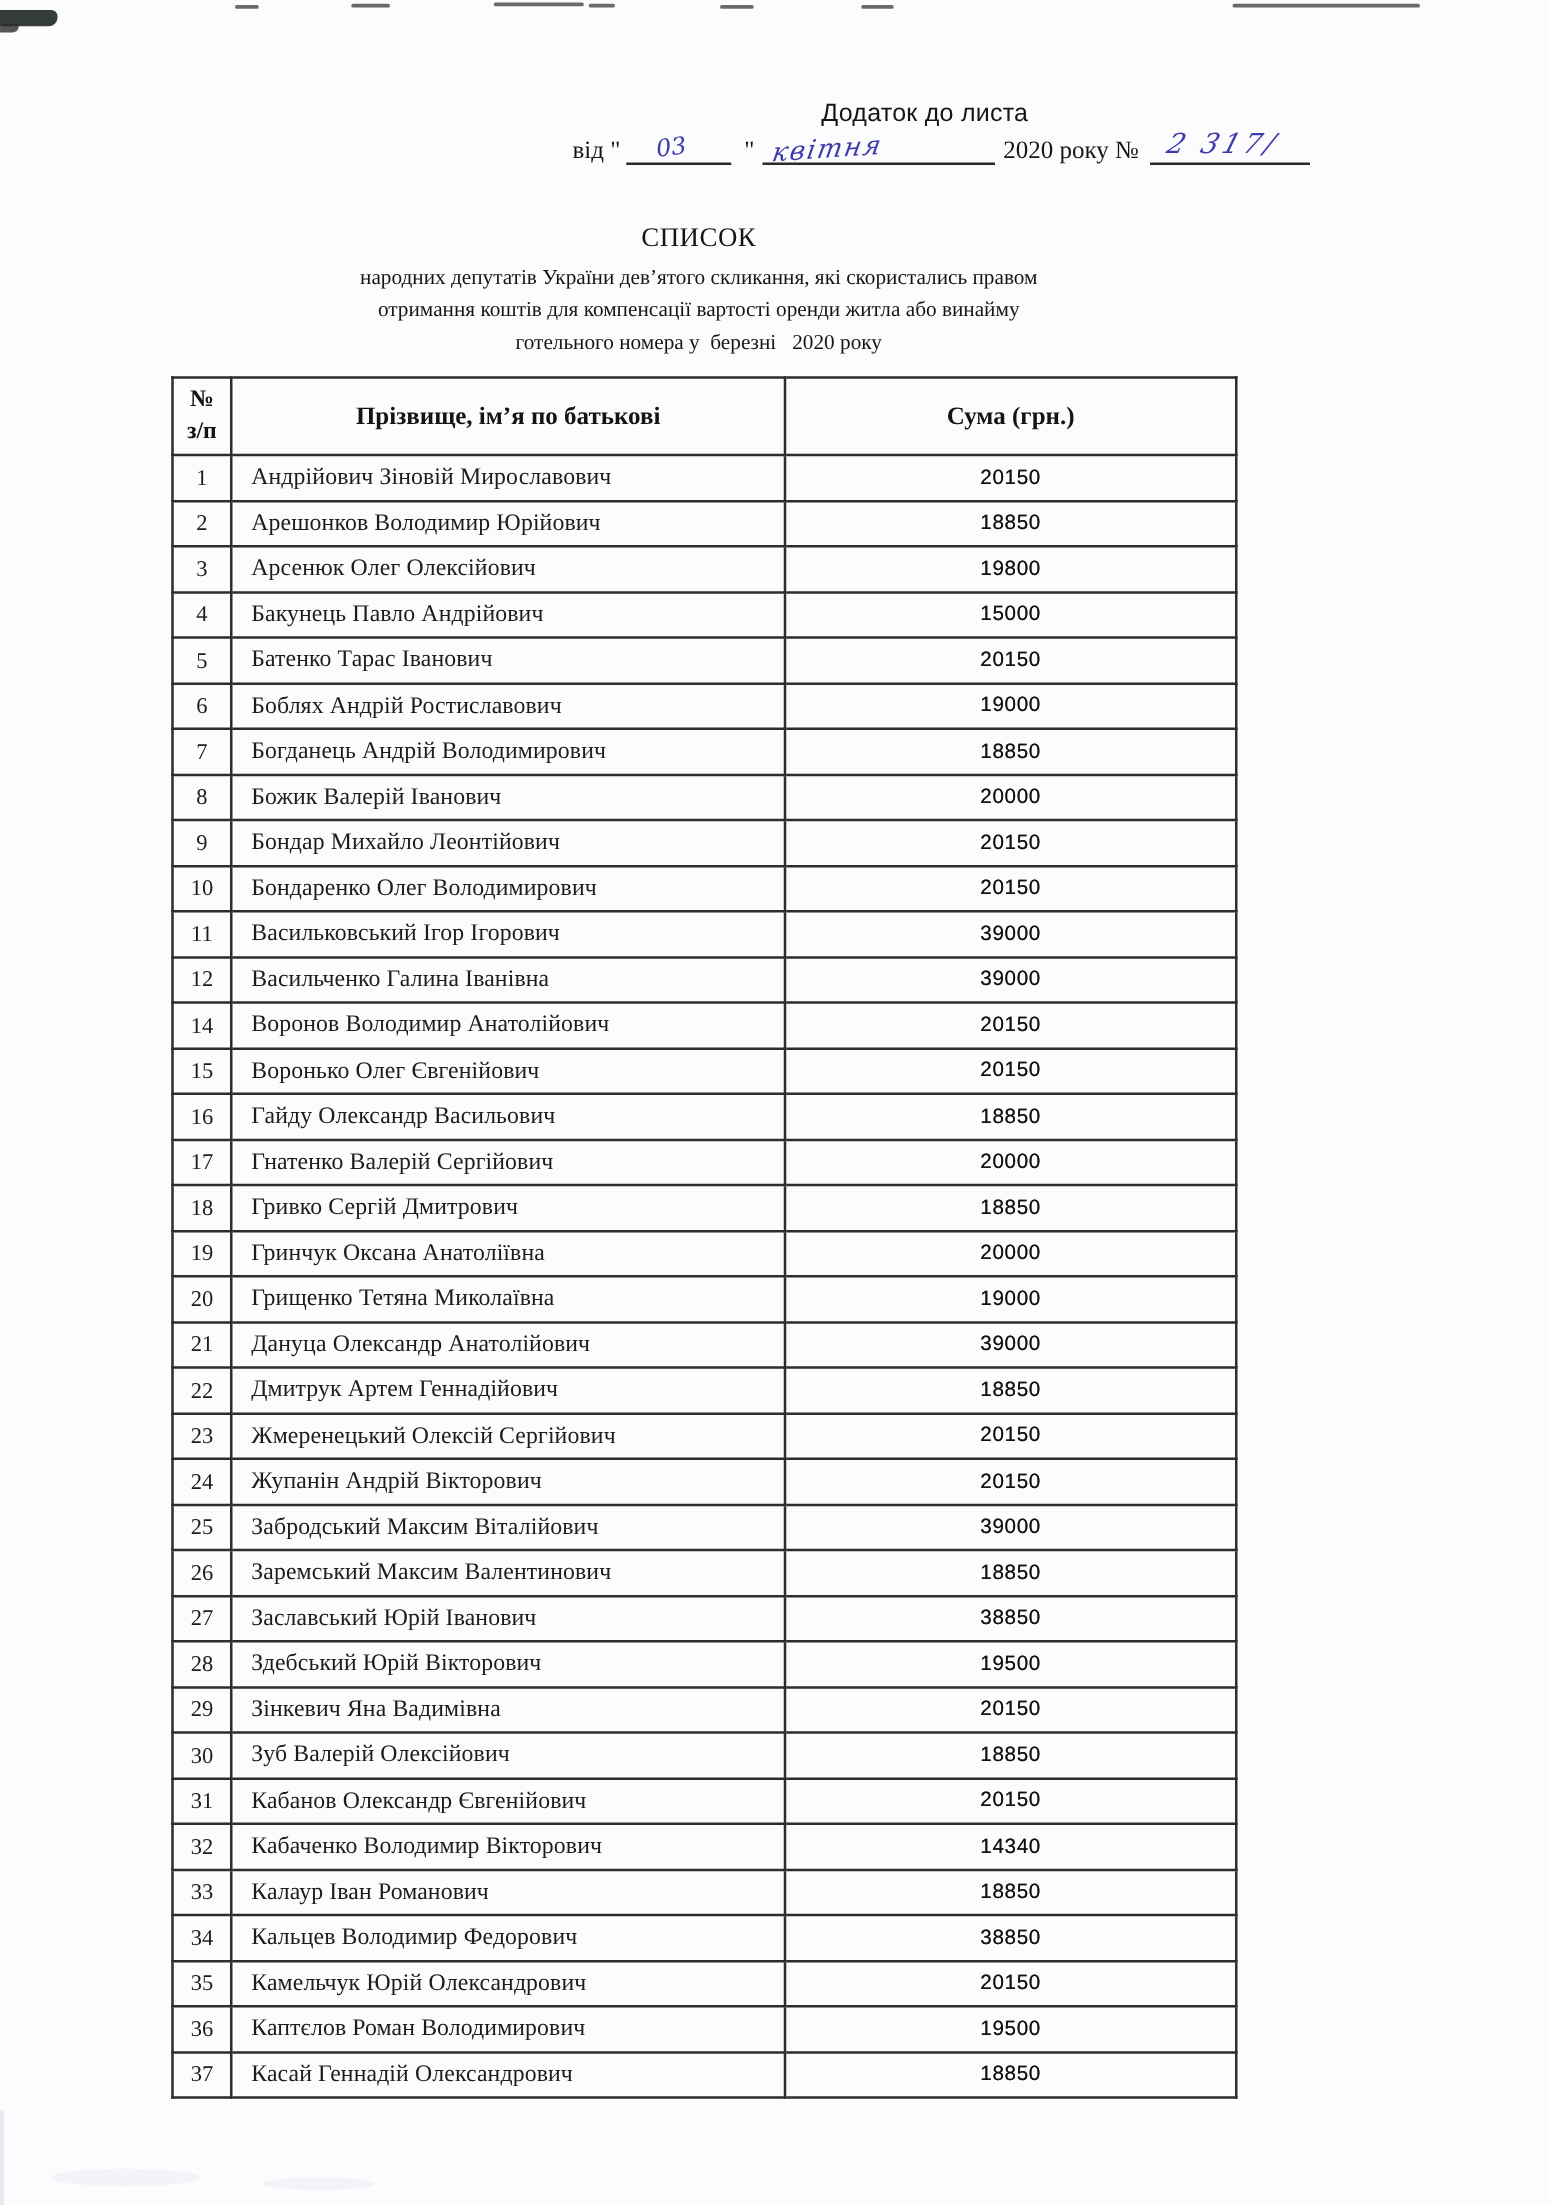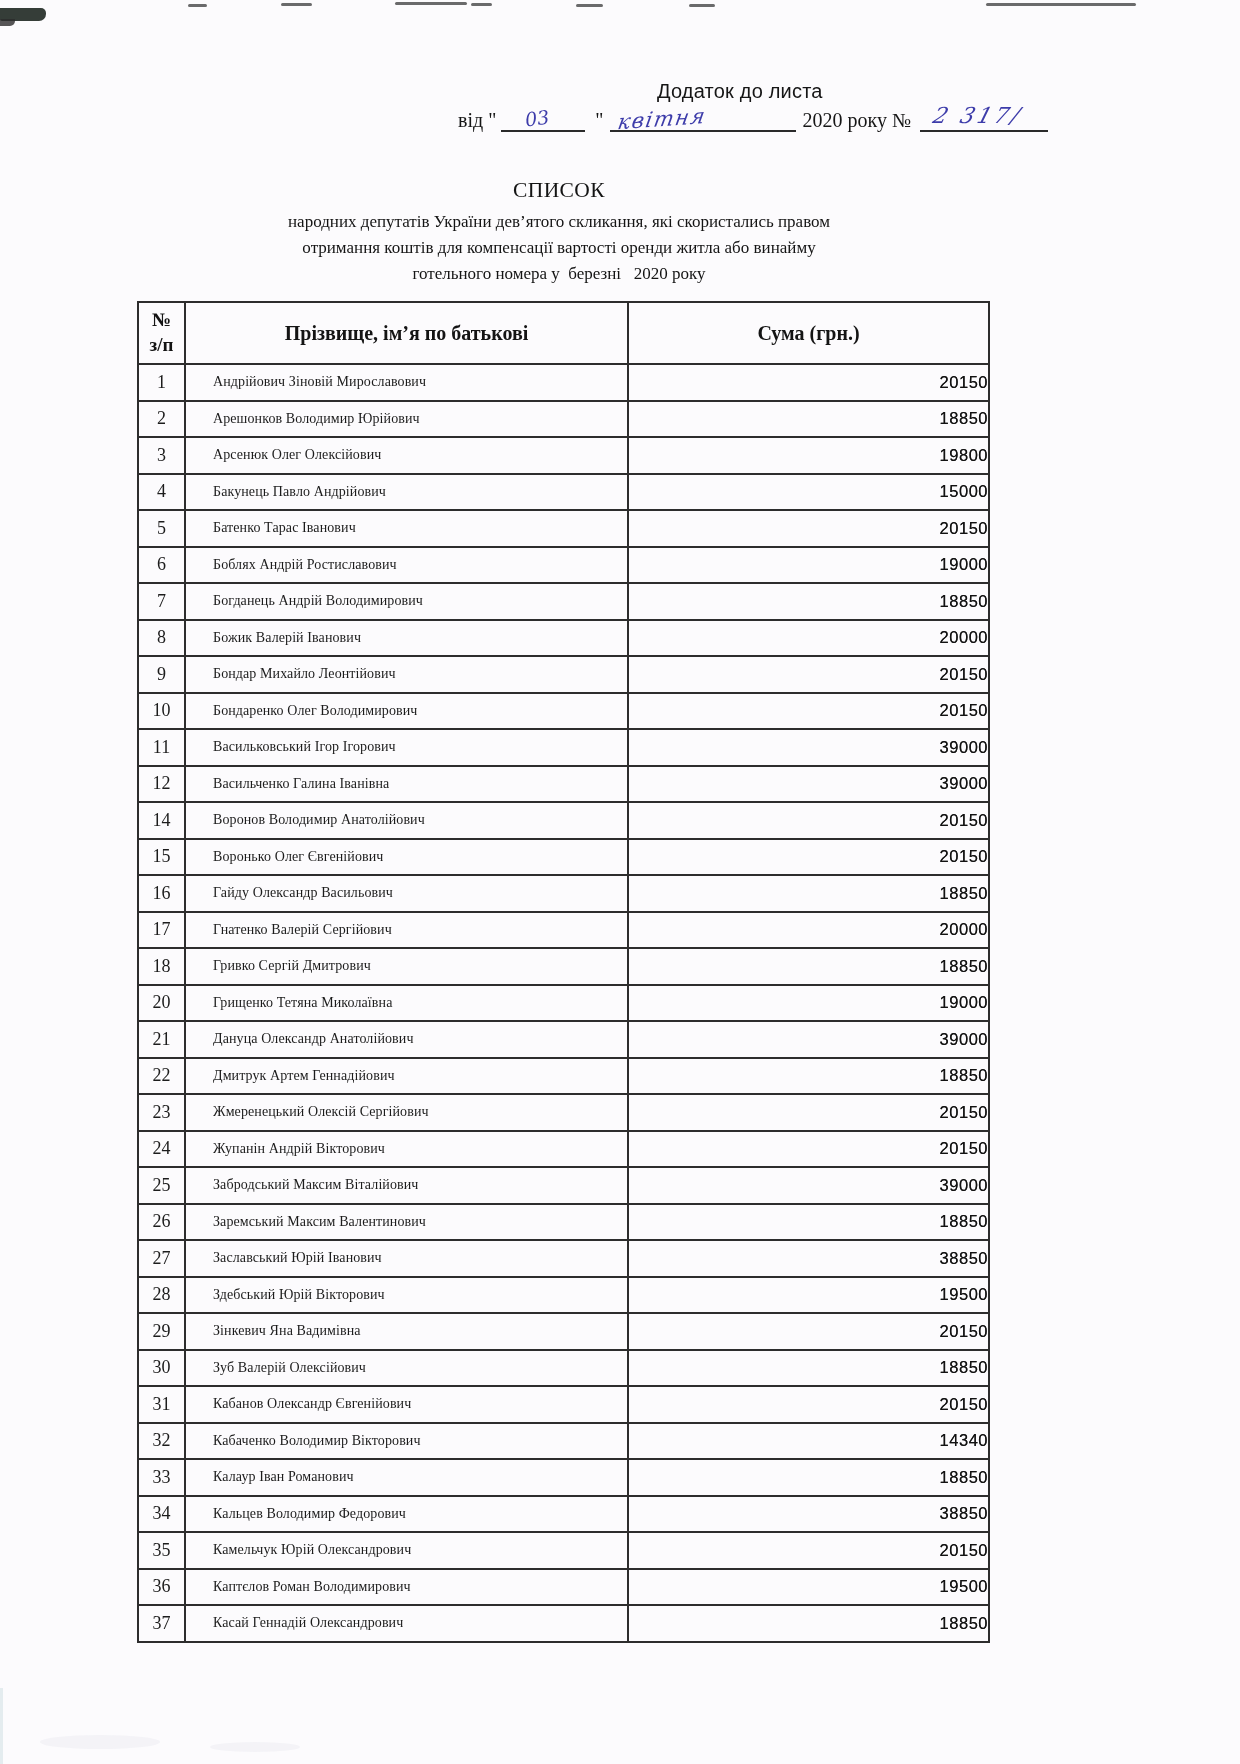--- a/index.html
+++ b/index.html
@@ -64,23 +64,23 @@
   .roster col.c3{width:361px;}
   .roster th,.roster td{
     border:2px solid #2d2d2d;
     padding:0;vertical-align:middle;
   }
   .roster thead tr{height:62px;}
   .roster thead th{font-size:20px;font-weight:700;text-align:center;color:#141414;}
   .roster th.h-num{font-size:19px;line-height:1.3;}
   .roster tbody tr{height:36.5px;}
   .roster td.c-num{text-align:center;font-size:18px;}
-  .roster td.c-name{text-align:left;padding-left:27px;font-size:14px;letter-spacing:.1px;}
+  .roster td.c-name{text-align:left;padding-left:15px;font-size:19px;letter-spacing:.1px;}
   .roster td.c-sum{
-    text-align:right;
+    text-align:center;
     font-family:"Liberation Sans", sans-serif;
     font-size:16.5px;letter-spacing:.5px;color:#121212;
     text-shadow:0 0 .4px #333;
   }
 </style>
 </head>
 <body>
 
 <div class="page">
 
@@ -217,20 +217,25 @@
           <td class="c-num">17</td>
           <td class="c-name">Гнатенко Валерій Сергійович</td>
           <td class="c-sum">20000</td>
         </tr>
         <tr>
           <td class="c-num">18</td>
           <td class="c-name">Гривко Сергій Дмитрович</td>
           <td class="c-sum">18850</td>
         </tr>
         <tr>
+          <td class="c-num">19</td>
+          <td class="c-name">Гринчук Оксана Анатоліївна</td>
+          <td class="c-sum">20000</td>
+        </tr>
+        <tr>
           <td class="c-num">20</td>
           <td class="c-name">Грищенко Тетяна Миколаївна</td>
           <td class="c-sum">19000</td>
         </tr>
         <tr>
           <td class="c-num">21</td>
           <td class="c-name">Дануца Олександр Анатолійович</td>
           <td class="c-sum">39000</td>
         </tr>
         <tr>

